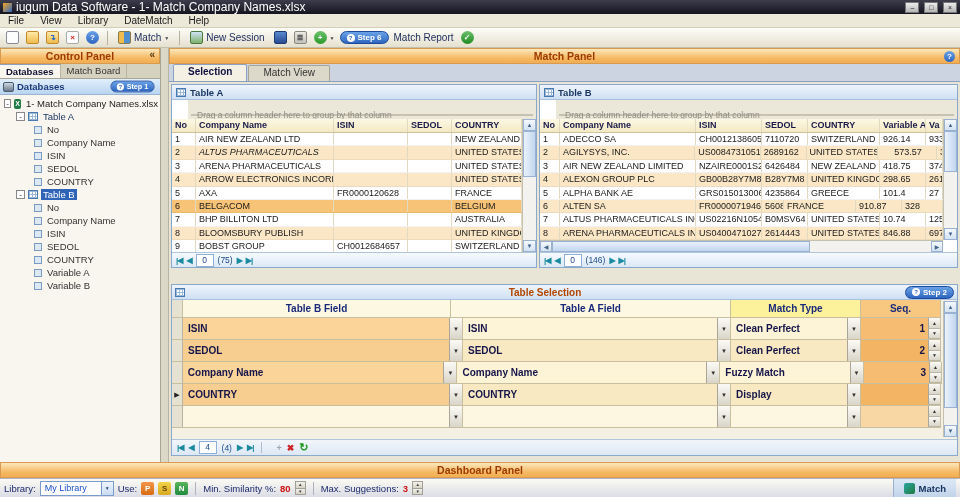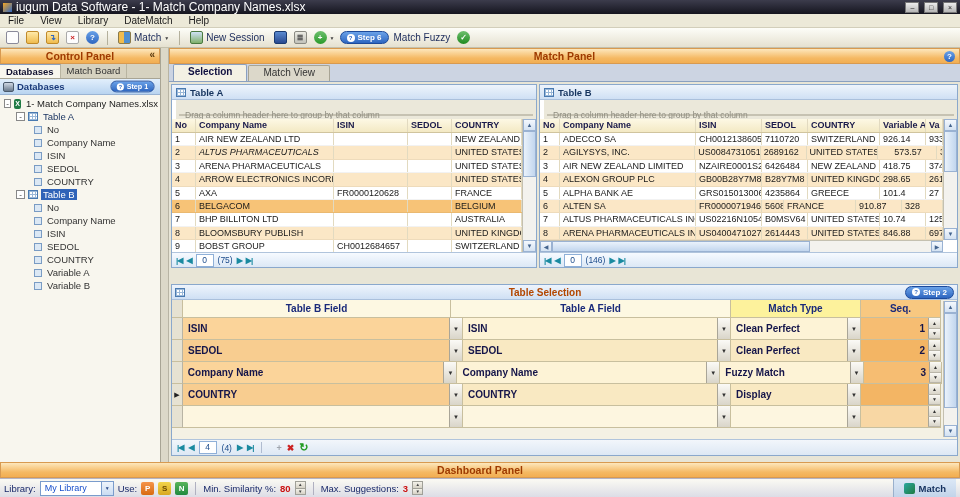--- a/index.html
+++ b/index.html
@@ -64,21 +64,21 @@
   .match-panel{flex:1;display:flex;flex-direction:column;min-width:0;}
   .help-circle{position:absolute;right:4px;top:2px;width:11px;height:11px;border-radius:50%;background:linear-gradient(#6aa2e8,#2e66c0);color:#fff;font-size:8px;font-weight:bold;line-height:11px;text-align:center;}
   .mp-tabs{height:18px;background:#ccd4e2;display:flex;align-items:flex-end;padding-left:4px;gap:1px;border-bottom:1px solid #8aa0c0;}
   .mp-tab{height:16px;padding:1px 14px 0;font-size:10px;color:#333;background:#dcd8ca;border:1px solid #a8a494;border-bottom:none;border-radius:2px 2px 0 0;}
   .mp-tab.sel{background:#f4f1e4;font-weight:bold;color:#101040;border-color:#8aa0c0;height:17px;}
   .mp-content{flex:1;position:relative;background:#e8e5d6;}
 
   
   .gridbox{position:absolute;border:1px solid #8aa8cc;background:#fff;}
   .grid-title{position:absolute;top:0;left:0;right:0;height:15px;background:linear-gradient(#eef4fc,#cfe0f4);border-bottom:1px solid #aac0dc;display:flex;align-items:center;gap:4px;padding:0 4px;font-weight:bold;font-size:9.5px;color:#16345e;}
-  .grid-hint{position:absolute;top:15px;left:4px;right:0;height:28px;background:#ebe8da;padding:14px 3px;}
+  .grid-hint{position:absolute;top:15px;left:16px;right:0;height:28px;background:#ebe8da;padding:14px 3px;}
   .hintbox{height:100%;border:1px solid #c6c2b2;background:#f8f6ee;color:#8f8d80;font-size:8.5px;display:flex;align-items:center;padding-left:5px;}
   .grid-main{position:absolute;top:34px;left:0;right:14px;display:flex;flex-direction:column;overflow:hidden;}
   .grid-colhdr{height:14px;display:flex;background:linear-gradient(#fdf8e4,#f3e9c4);border-bottom:1px solid #d0c49e;font-weight:bold;font-size:9px;color:#1a1a4a;flex:0 0 auto;}
   .gcell{display:block;padding:0 2px 0 3px;border-right:1px solid #e2dac0;white-space:nowrap;overflow:hidden;line-height:13px;font-size:9px;}
   .grid-colhdr .gcell{line-height:13px;}
   .grid-body{flex:1;overflow:hidden;}
   .grow{height:13.4px;display:flex;background:#fff;border-bottom:1px solid rgba(0,0,0,.05);}
   .grow.alt{background:#fbe7c6;}
   .grow.sel{background:#f7c377;}
   .vscroll{position:absolute;width:14px;right:0;display:flex;flex-direction:column;background:#f3f2ee;border-left:1px solid #c4c0b0;}
@@ -207,21 +207,21 @@
         <i class="ticon i-calc">≣</i>
       </span>
     <span class="tbtn">
       <i class="ticon i-add">+</i>
       <i class="mini-arrow">▼</i>
     </span>
     <span class="step-pill">
       <i class="step-q">?</i>
       <span>Step 6</span>
     </span>
-    <span class="tool-label">Match Fuzzy</span>
+    <span class="tool-label">Match Report</span>
     <span class="tbtn">
         <i class="ticon i-check">✓</i>
       </span>
   </div>
 
   <div class="main">
 
     <div class="control-panel">
       <div class="orange-hdr">
         <span>Control Panel</span>

